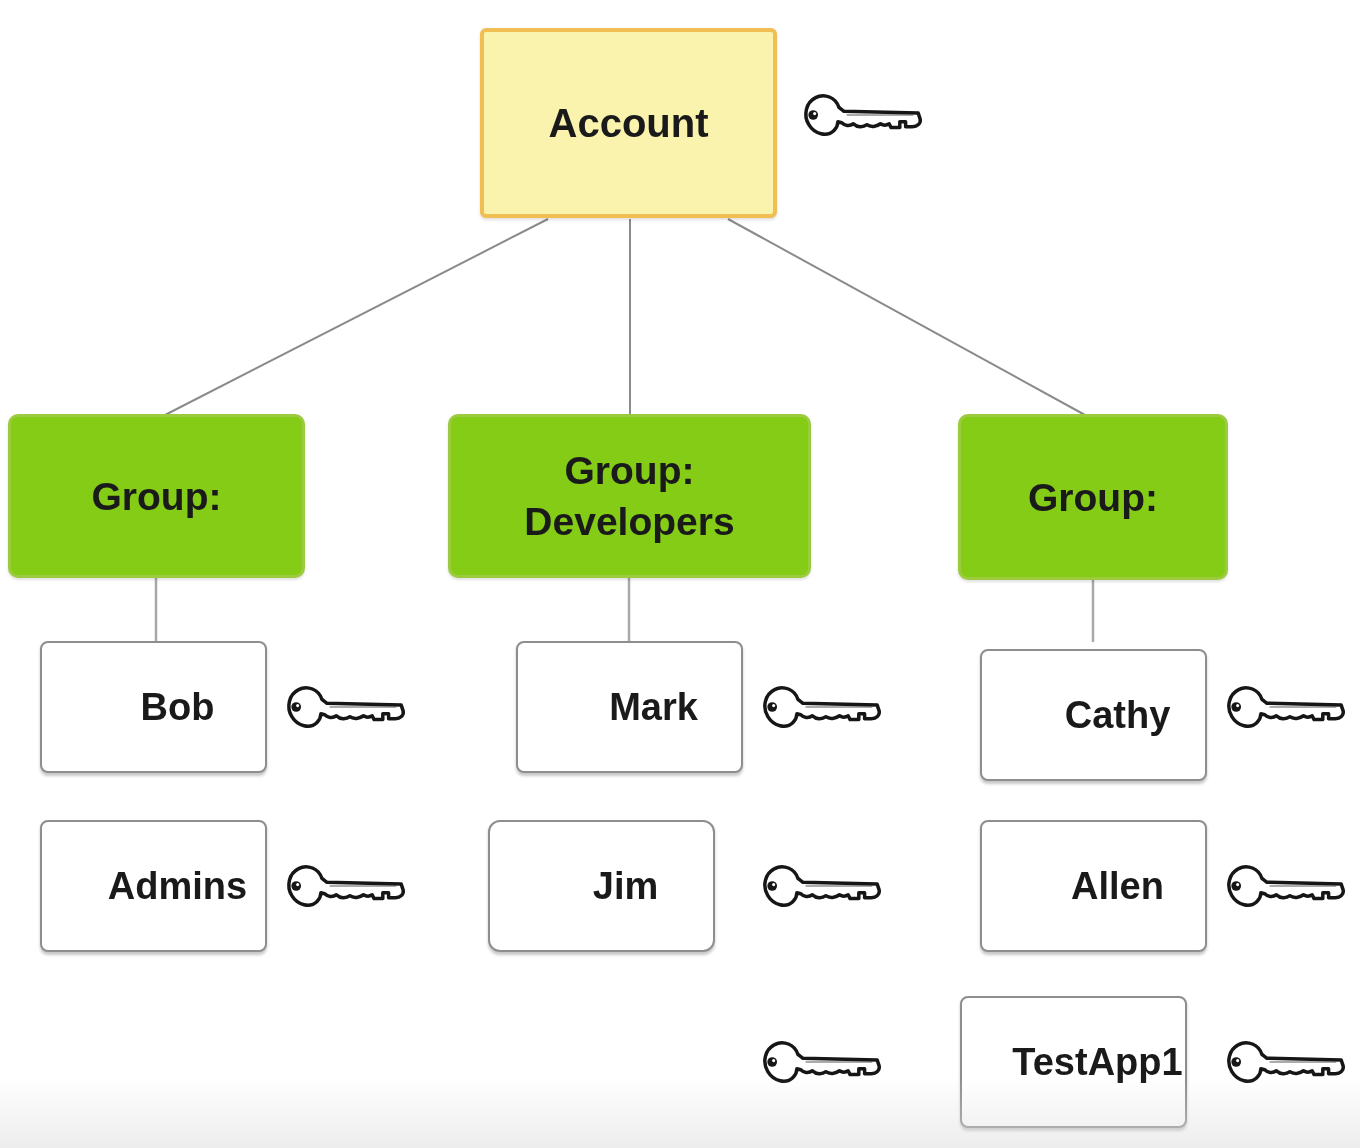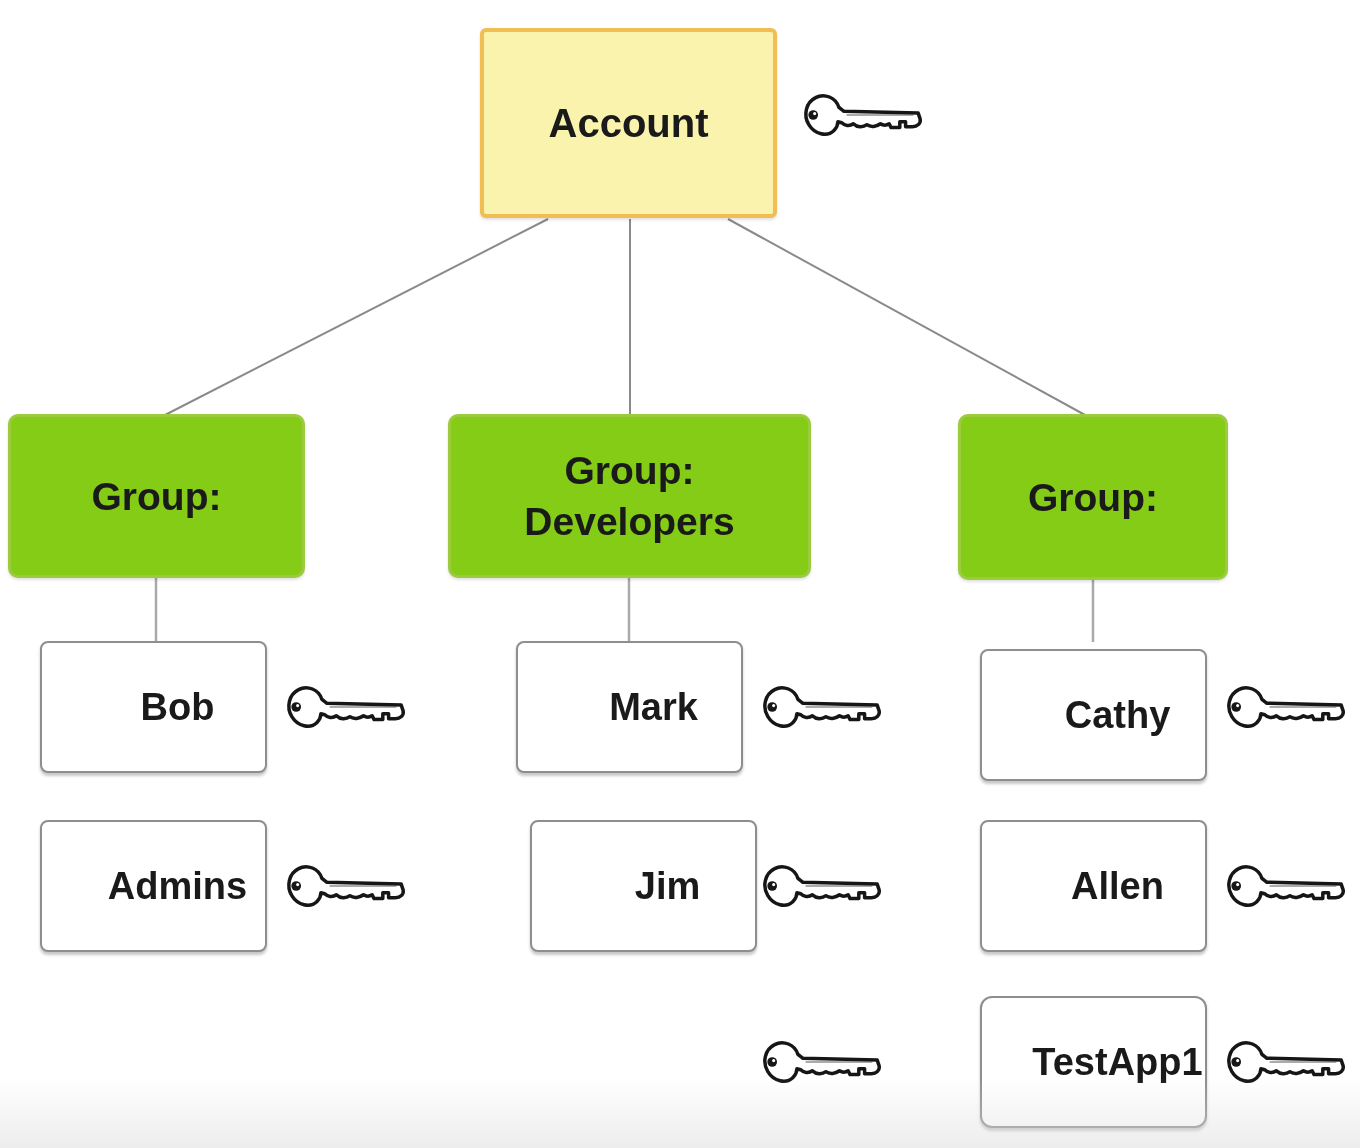--- a/index.html
+++ b/index.html
@@ -138,21 +138,21 @@
       <use href="#keyShape"></use>
     </svg>
 
   <div class="node user" style="left:516px; top:641px; width:227px; height:132px;">
     <span>Mark</span>
   </div>
   <svg class="key" style="left:760px; top:678px;">
       <use href="#keyShape"></use>
     </svg>
 
-  <div class="node user" style="left:530px; top:820px; width:227px; height:132px;">
+  <div class="node user" style="left:488px; top:820px; width:227px; height:132px;border-radius:12px;">
     <span>Jim</span>
   </div>
   <svg class="key" style="left:760px; top:857px;">
       <use href="#keyShape"></use>
     </svg>
 
   <svg class="key" style="left:760px; top:1033px;">
       <use href="#keyShape"></use>
     </svg>
 
@@ -163,21 +163,21 @@
       <use href="#keyShape"></use>
     </svg>
 
   <div class="node user" style="left:980px; top:820px; width:227px; height:132px;">
     <span>Allen</span>
   </div>
   <svg class="key" style="left:1224px; top:857px;">
       <use href="#keyShape"></use>
     </svg>
 
-  <div class="node user" style="left:980px; top:996px; width:227px; height:132px;border-radius:12px;">
+  <div class="node user" style="left:960px; top:996px; width:227px; height:132px;">
     <span>TestApp1</span>
   </div>
   <svg class="key" style="left:1224px; top:1033px;">
       <use href="#keyShape"></use>
     </svg>
 
   <div class="bottom-fade"></div>
 </div>
 
 </body></html>

